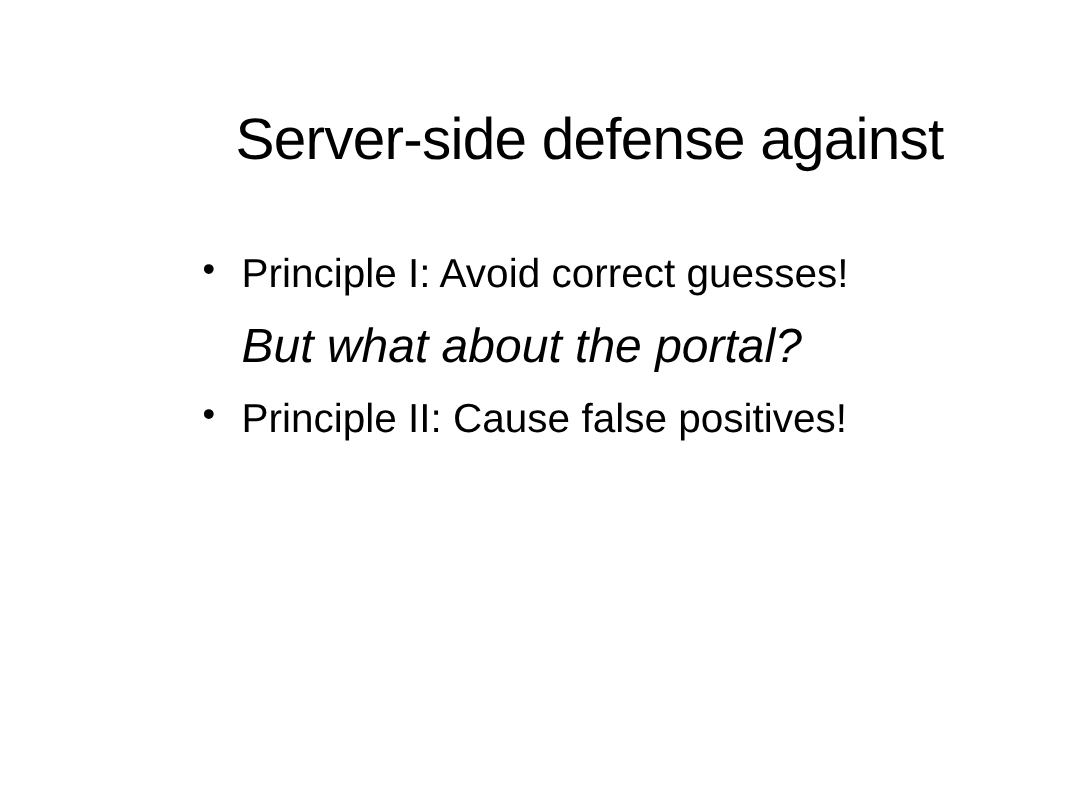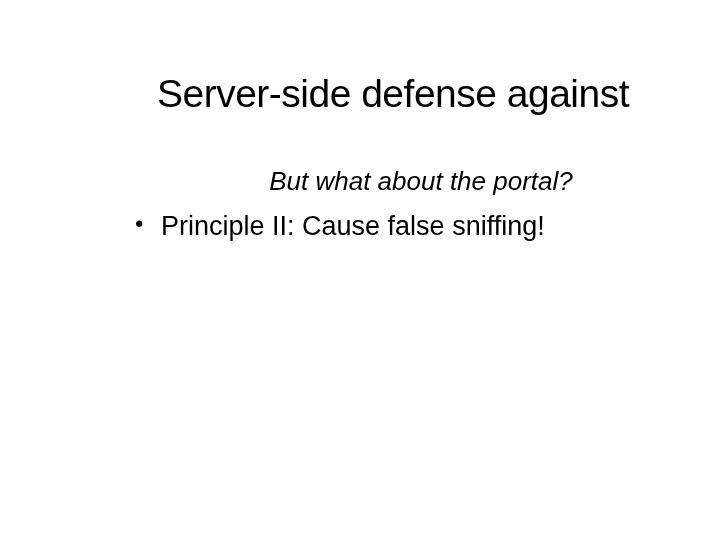--- a/index.html
+++ b/index.html
@@ -39,31 +39,31 @@
       margin-bottom: 0;
     }
     .bullet-item::before {
       content: "•";
       position: absolute;
       left: 0;
       top: 0;
       font-size: 24px;
     }
     .sub-line {
-      font-size: 26px;
+      font-size: 32px;
       line-height: 1.28;
       padding-left: 26px;
       font-style: italic;
-      text-align: center;
     }
   </style>
 </head>
 <body>
 
 <div class="slide">
   <h1 class="title">
     <span>Server-side defense against</span><br>
   </h1>
   <div class="content">
+    <div class="bullet-item">Principle I: Avoid correct guesses!</div>
     <div class="sub-line">But what about the portal?</div>
-    <div class="bullet-item">Principle II: Cause false sniffing!</div>
+    <div class="bullet-item">Principle II: Cause false positives!</div>
   </div>
 </div>
 
 </body></html>

